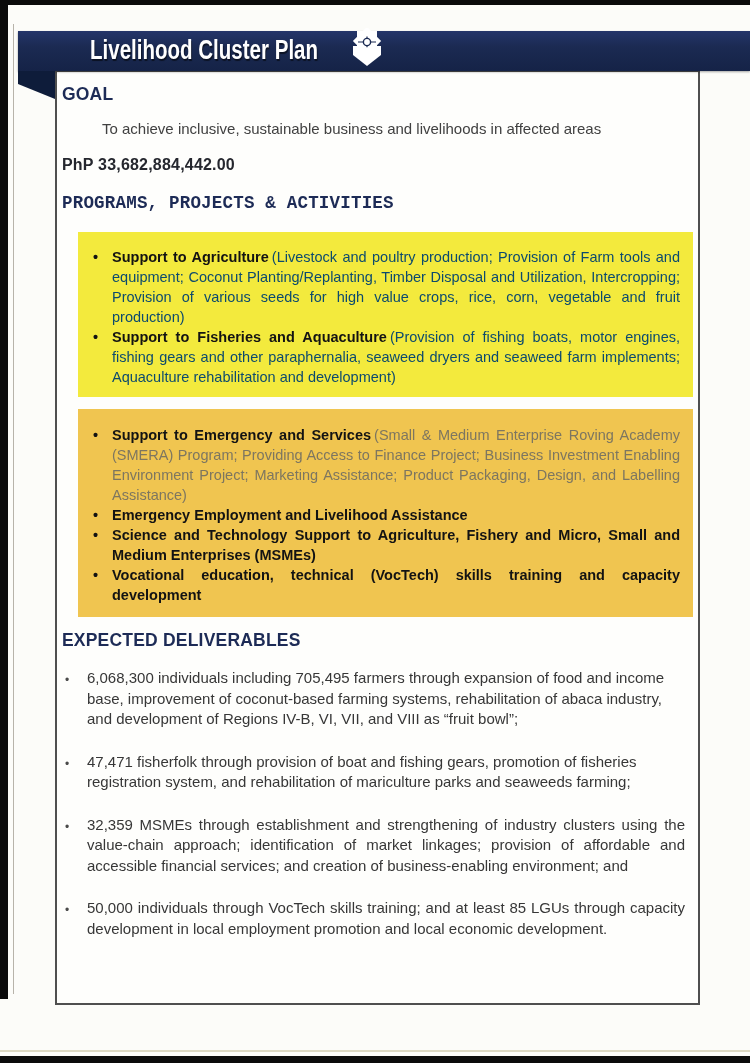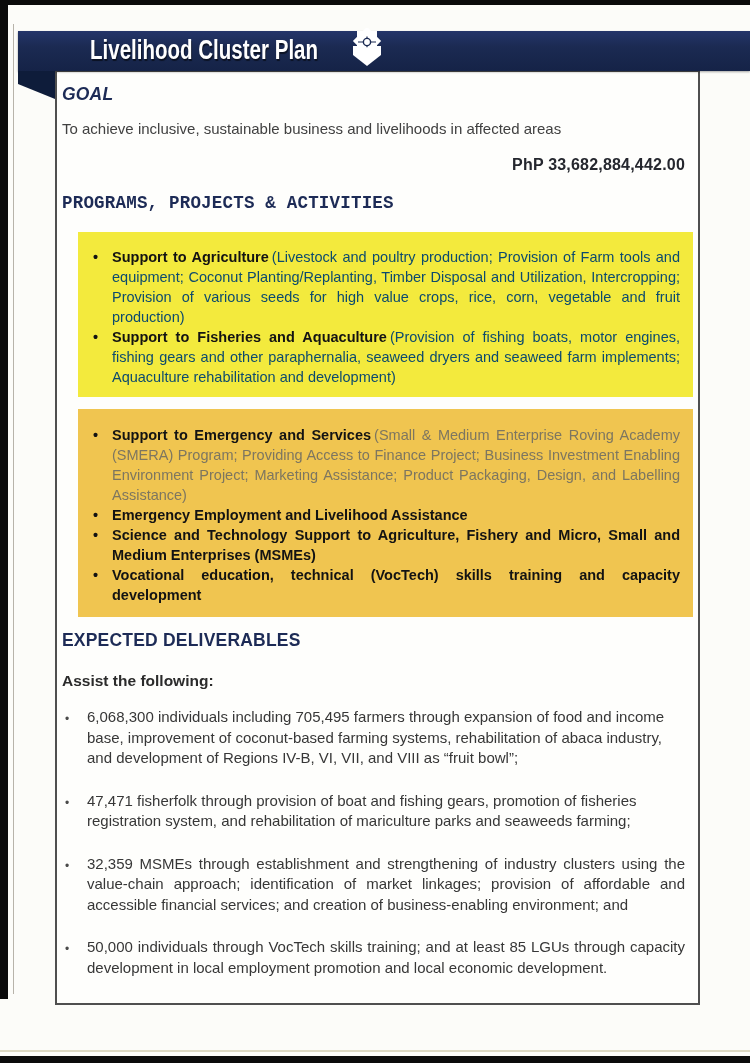--- a/index.html
+++ b/index.html
@@ -32,24 +32,24 @@
     letter-spacing:0px;transform:scaleX(.76);transform-origin:0 50%;
     text-shadow:1px 2px 1px rgba(0,0,0,.55);
   }
   .banner-icon{position:absolute;left:326px;top:-3px;width:46px;height:46px;}
   .banner-fold{
     position:absolute;left:18px;top:71px;width:37px;height:28px;
     background:#0e1c3a;clip-path:polygon(0 0,100% 0,100% 100%,0 46%);
   }
 
   .h-navy{color:#1d2b56;font-size:17.5px;font-weight:bold;letter-spacing:.2px;margin:0;}
-  .goal-head{margin-top:12px;font-style:italic;}
-  .goal-text{margin-top:15px;font-size:15px;color:#414141;}
+  .goal-head{margin-top:12px;}
+  .goal-text{margin-top:15px;font-size:15px;color:#414141;margin-left:40px;}
   .amt-head{margin-top:22px;}
-  .amt-value{margin-top:19px;font-size:16px;font-weight:bold;color:#25272e;letter-spacing:.2px;text-align:right;}
+  .amt-value{margin-top:19px;font-size:16px;font-weight:bold;color:#25272e;letter-spacing:.2px;}
   .prog-head{margin-top:19px;font-family:Liberation Mono, monospace;}
 
   .hl-block{box-sizing:border-box;width:615px;margin-left:16px;
     padding:15px 13px 10px 15px;font-size:14.5px;line-height:20px;}
   .hl-yellow{margin-top:19px;background:#f3ea3d;}
   .hl-amber{margin-top:12px;background:#f0c550;padding-top:16px;padding-bottom:12px;}
   .hl-item{display:flex;}
   .hl-dot{flex:none;width:19px;font-weight:bold;color:#121212;}
   .hl-text{flex:1;text-align:justify;color:#121212;}
   .hl-title{font-weight:bold;color:#131313;margin-right:3px;}
@@ -105,21 +105,20 @@
       <span class="hl-dot">•</span>
       <span class="hl-text"><span class="hl-title">Science and Technology Support to Agriculture, Fishery and Micro, Small and Medium Enterprises (MSMEs)</span></span>
     </div>
     <div class="hl-item">
       <span class="hl-dot">•</span>
       <span class="hl-text"><span class="hl-title">Vocational education, technical (VocTech) skills training and capacity development</span></span>
     </div>
   </div>
 
   <div class="h-navy exp-head">EXPECTED DELIVERABLES</div>
-  <div class="assist">Assist the following:</div>
 
   <div class="dl-item dl-first">
     <span class="dl-dot">•</span>
     <span class="dl-text">6,068,300 individuals including 705,495 farmers  through expansion of food and income base, improvement of coconut-based farming systems, rehabilitation of abaca industry, and development of Regions IV-B, VI, VII, and VIII as “fruit bowl”;</span>
   </div>
   <div class="dl-item dl-gap">
     <span class="dl-dot">•</span>
     <span class="dl-text">47,471 fisherfolk through provision of boat and fishing gears, promotion of fisheries registration system, and rehabilitation of mariculture parks and seaweeds farming;</span>
   </div>
   <div class="dl-item dl-gap">

